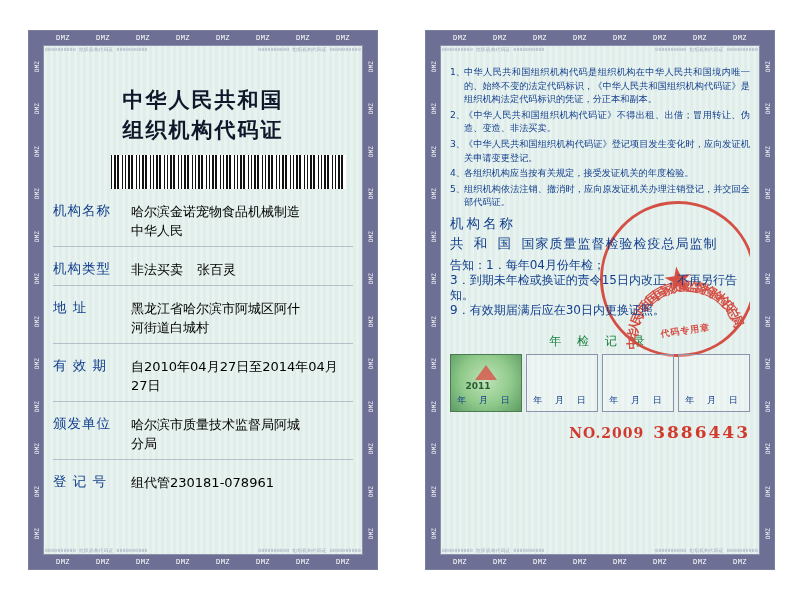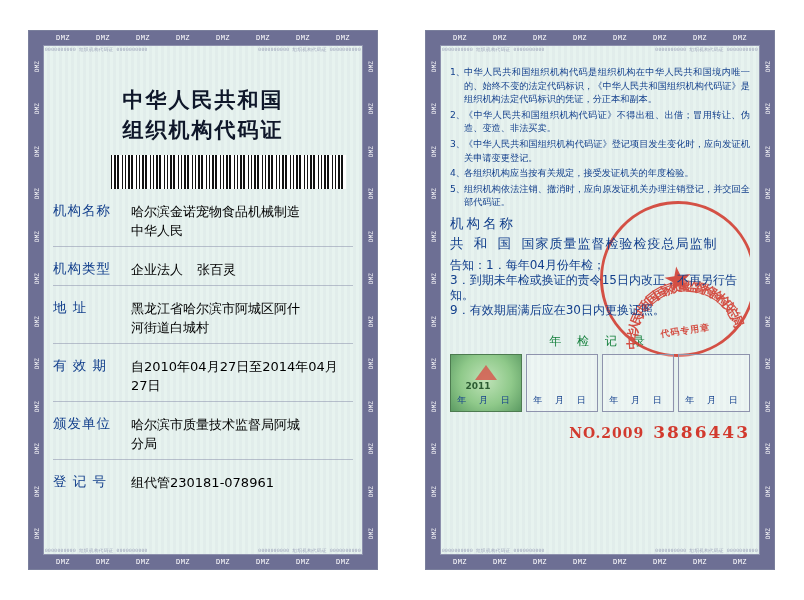--- a/index.html
+++ b/index.html
@@ -293,21 +293,21 @@
         <span class="val">
           <span>哈尔滨金诺宠物食品机械制造</span><br>
           <span>中华人民</span>
         </span>
       </div>
       <div class="hr"></div>
 
       <div class="field">
         <span class="lbl">机构类型</span>
         <span class="val">
-          <span>企业法人</span><span class="sp">张百灵</span>
+          <span>非法买卖</span><span class="sp">张百灵</span>
         </span>
       </div>
       <div class="hr"></div>
 
       <div class="field">
         <span class="lbl">地    址</span>
         <span class="val">
           <span>黑龙江省哈尔滨市阿城区阿什</span><br>
           <span>河街道白城村</span>
         </span>

